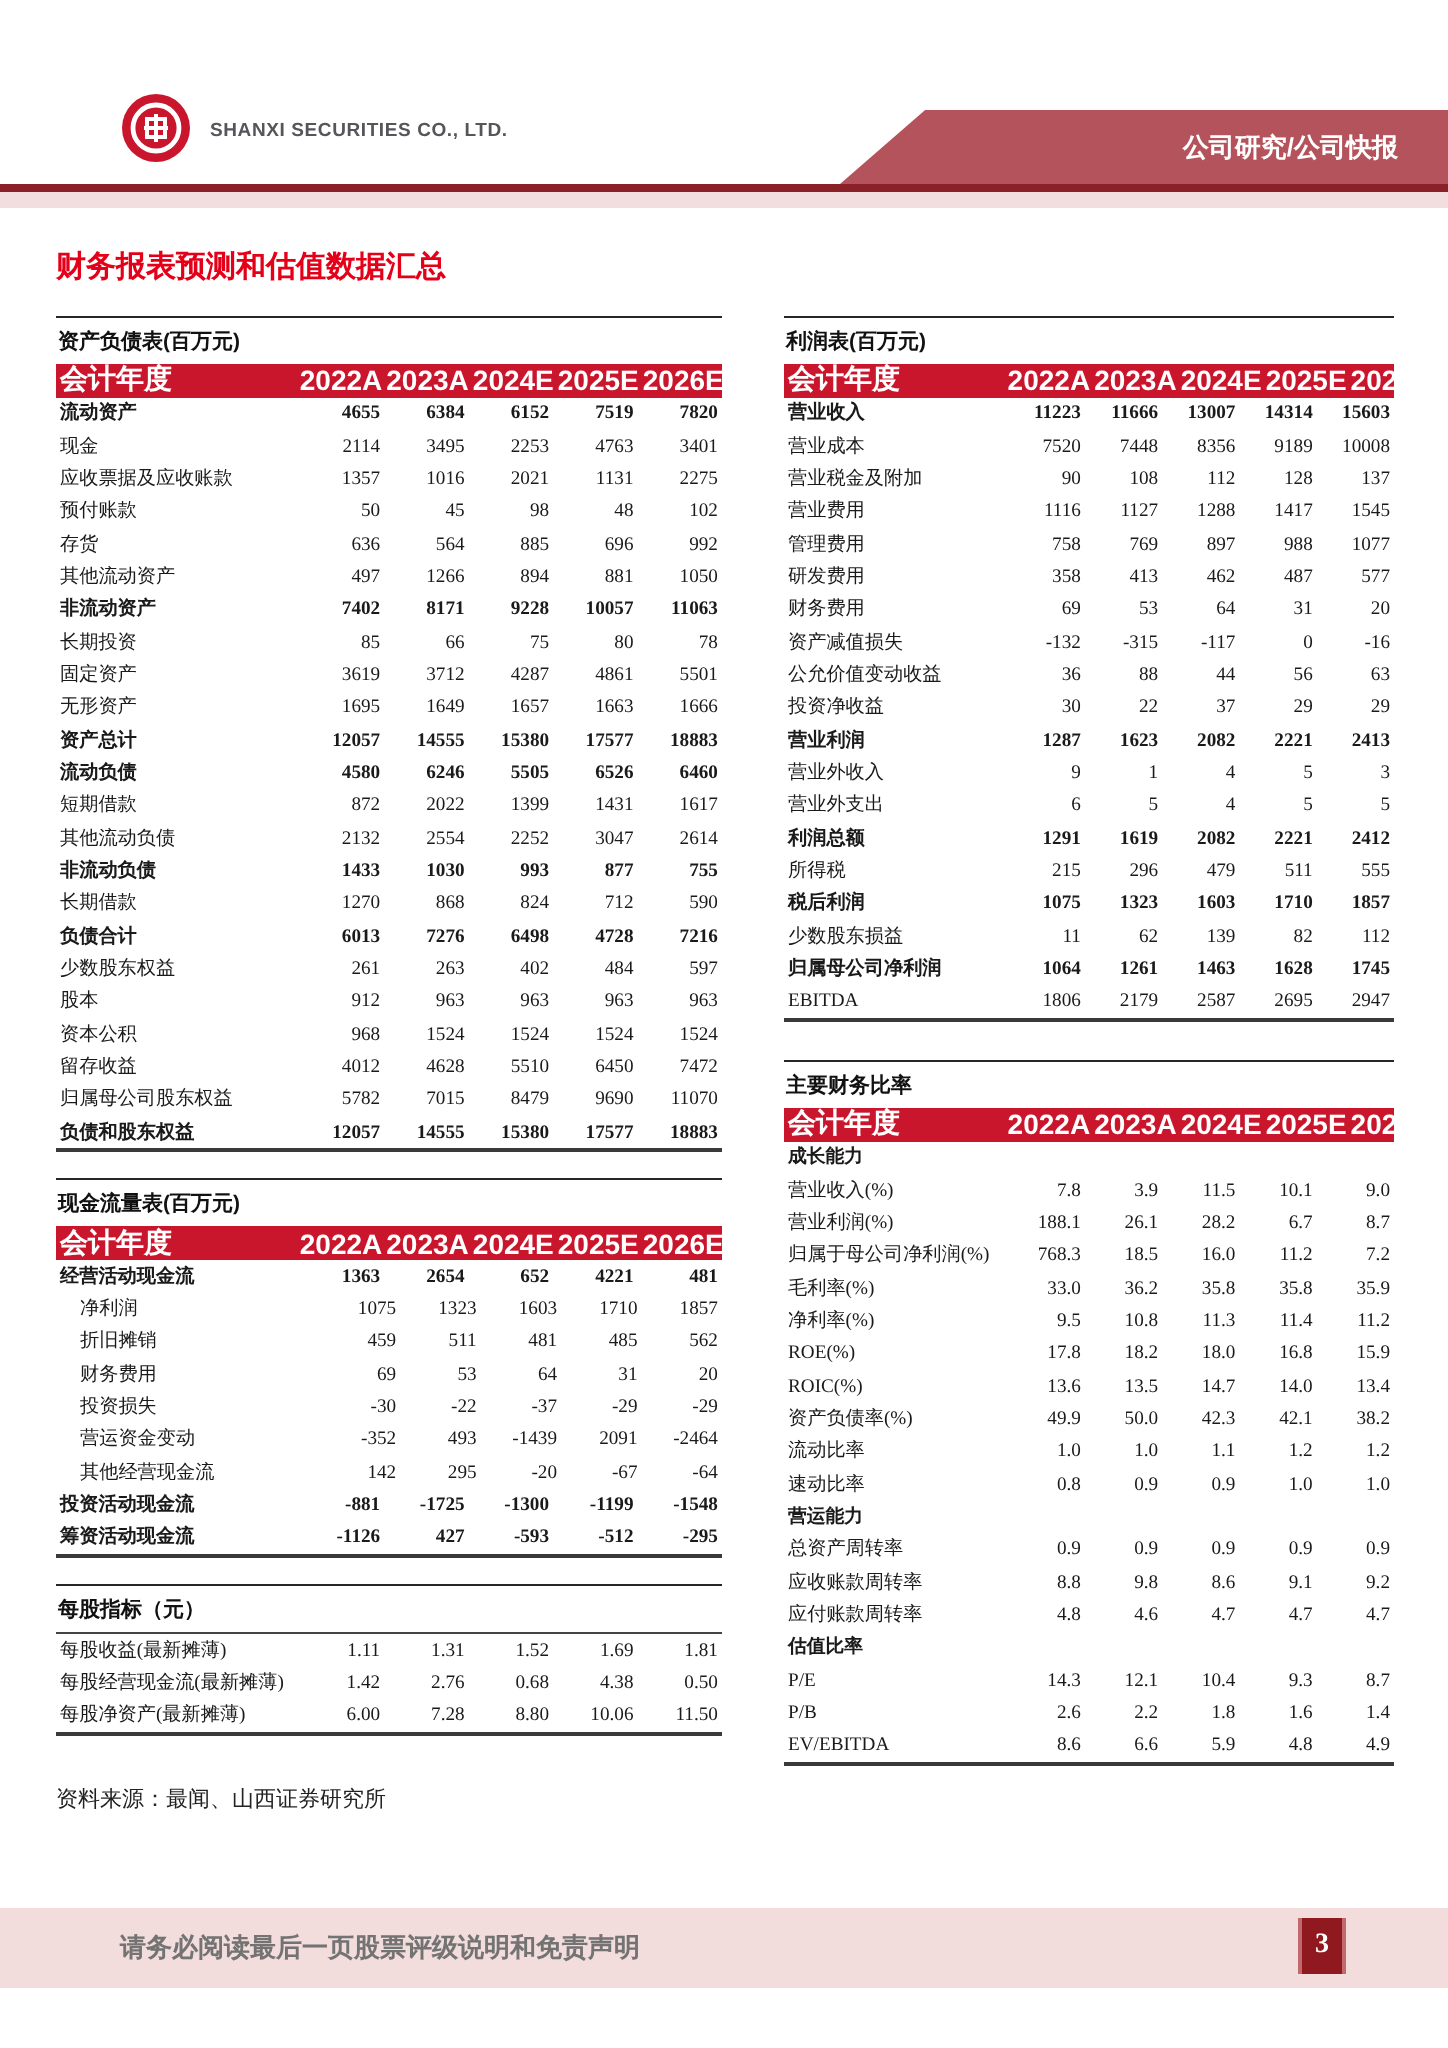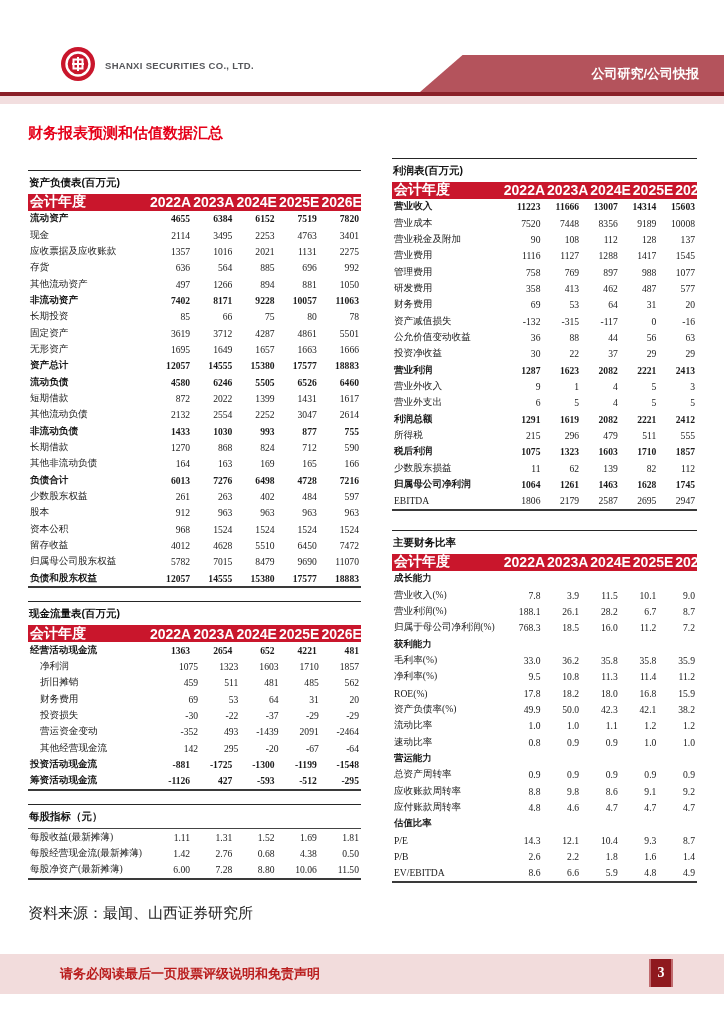--- a/index.html
+++ b/index.html
@@ -14,48 +14,48 @@
   .banner{position:absolute;top:55px;left:420px;width:304px;height:37px;background:#B4535C;
           clip-path:polygon(14% 0,100% 0,100% 100%,0 100%);
           color:#ffffff;font-weight:bold;font-size:13px;
           display:flex;align-items:center;justify-content:flex-end;
           padding-right:25px;box-sizing:border-box;}
   .rule-dark{position:absolute;top:92px;left:0;width:724px;height:4px;background:#8A2028;}
   .rule-pink{position:absolute;top:96px;left:0;width:724px;height:8px;background:#F2DEDF;}
   .page-title{position:absolute;top:124px;left:28px;margin:0;font-size:15px;font-weight:bold;color:#E50019;}
 
   
-  .col-left {position:absolute;top:170px;left:28px;width:333px;}
+  .col-left {position:absolute;top:158px;left:28px;width:333px;}
   .col-right{position:absolute;top:158px;left:392px;width:305px;}
 
   
   .fin-table{margin-bottom:13px;border-bottom:2.5px solid #3a3a3a;
              font-family:"Liberation Serif","DejaVu Serif",serif;}
   .fin-table.gap-lg{margin-bottom:19px;}
   .fin-title{border-top:1.5px solid #262626;
              font-family:"Liberation Sans","DejaVu Sans",sans-serif;
              font-weight:bold;font-size:10.5px;color:#111111;
              padding:5px 0 4px 1px;}
   .fin-title.underline{border-bottom:1px solid #444444;}
   .trow{display:flex;align-items:center;height:16.35px;font-size:9.6px;color:#1a1a1a;}
   .trow.thead{background:#C9162C;color:#ffffff;font-weight:bold;height:16.5px;
               font-family:Liberation Sans, sans-serif;font-size:14px;}
   .tlabel{flex:0 0 36%;text-align:left;padding-left:2px;white-space:nowrap;}
   .tnum{flex:1 1 0;text-align:right;padding-right:2px;white-space:nowrap;}
   .trow.bold{font-weight:bold;}
   .trow.section{font-weight:bold;font-family:"Liberation Sans","DejaVu Sans",sans-serif;font-size:9.4px;}
   .trow.indent .tlabel{padding-left:12px;}
 
-  .source-note{margin-top:24px;font-size:15px;color:#222222;
+  .source-note{margin-top:24px;font-size:11px;color:#222222;
                font-family:Liberation Mono, monospace;}
 
   
   .footer-bar{position:absolute;top:954px;left:0;width:724px;height:40px;background:#F2DCDC;}
   .footer-text{position:absolute;left:60px;top:0;height:100%;display:flex;align-items:center;
-               font-size:13px;font-weight:bold;color:#b91c1c;
+               font-size:13px;font-weight:bold;color:#737373;
                font-family:"Liberation Serif","DejaVu Serif",serif;}
   .page-num{position:absolute;left:649px;top:5px;width:20px;height:28px;background:#8F191E;
             border-left:2px solid #C06A6E;border-right:2px solid #C06A6E;
             color:#ffffff;font-weight:bold;font-size:14px;
             display:flex;align-items:center;justify-content:center;
             font-family:"Liberation Serif","DejaVu Serif",serif;}
 </style>
 </head>
 <body>
 
@@ -109,20 +109,28 @@
         </div>
         <div class="trow">
           <span class="tlabel">应收票据及应收账款</span>
           <span class="tnum">1357</span>
           <span class="tnum">1016</span>
           <span class="tnum">2021</span>
           <span class="tnum">1131</span>
           <span class="tnum">2275</span>
         </div>
         <div class="trow">
+          <span class="tlabel">预付账款</span>
+          <span class="tnum">50</span>
+          <span class="tnum">45</span>
+          <span class="tnum">98</span>
+          <span class="tnum">48</span>
+          <span class="tnum">102</span>
+        </div>
+        <div class="trow">
           <span class="tlabel">存货</span>
           <span class="tnum">636</span>
           <span class="tnum">564</span>
           <span class="tnum">885</span>
           <span class="tnum">696</span>
           <span class="tnum">992</span>
         </div>
         <div class="trow">
           <span class="tlabel">其他流动资产</span>
           <span class="tnum">497</span>
@@ -203,28 +211,20 @@
           <span class="tnum">877</span>
           <span class="tnum">755</span>
         </div>
         <div class="trow">
           <span class="tlabel">长期借款</span>
           <span class="tnum">1270</span>
           <span class="tnum">868</span>
           <span class="tnum">824</span>
           <span class="tnum">712</span>
           <span class="tnum">590</span>
-        </div>
-        <div class="trow">
-          <span class="tlabel">其他非流动负债</span>
-          <span class="tnum">164</span>
-          <span class="tnum">163</span>
-          <span class="tnum">169</span>
-          <span class="tnum">165</span>
-          <span class="tnum">166</span>
         </div>
         <div class="trow bold">
           <span class="tlabel">负债合计</span>
           <span class="tnum">6013</span>
           <span class="tnum">7276</span>
           <span class="tnum">6498</span>
           <span class="tnum">4728</span>
           <span class="tnum">7216</span>
         </div>
         <div class="trow">
@@ -596,23 +596,20 @@
           <span class="tnum">8.7</span>
         </div>
         <div class="trow">
           <span class="tlabel">归属于母公司净利润(%)</span>
           <span class="tnum">768.3</span>
           <span class="tnum">18.5</span>
           <span class="tnum">16.0</span>
           <span class="tnum">11.2</span>
           <span class="tnum">7.2</span>
         </div>
-        <div class="trow section">
-          <span class="tlabel">获利能力</span>
-        </div>
         <div class="trow">
           <span class="tlabel">毛利率(%)</span>
           <span class="tnum">33.0</span>
           <span class="tnum">36.2</span>
           <span class="tnum">35.8</span>
           <span class="tnum">35.8</span>
           <span class="tnum">35.9</span>
         </div>
         <div class="trow">
           <span class="tlabel">净利率(%)</span>
@@ -624,20 +621,28 @@
         </div>
         <div class="trow">
           <span class="tlabel">ROE(%)</span>
           <span class="tnum">17.8</span>
           <span class="tnum">18.2</span>
           <span class="tnum">18.0</span>
           <span class="tnum">16.8</span>
           <span class="tnum">15.9</span>
         </div>
         <div class="trow">
+          <span class="tlabel">ROIC(%)</span>
+          <span class="tnum">13.6</span>
+          <span class="tnum">13.5</span>
+          <span class="tnum">14.7</span>
+          <span class="tnum">14.0</span>
+          <span class="tnum">13.4</span>
+        </div>
+        <div class="trow">
           <span class="tlabel">资产负债率(%)</span>
           <span class="tnum">49.9</span>
           <span class="tnum">50.0</span>
           <span class="tnum">42.3</span>
           <span class="tnum">42.1</span>
           <span class="tnum">38.2</span>
         </div>
         <div class="trow">
           <span class="tlabel">流动比率</span>
           <span class="tnum">1.0</span>

